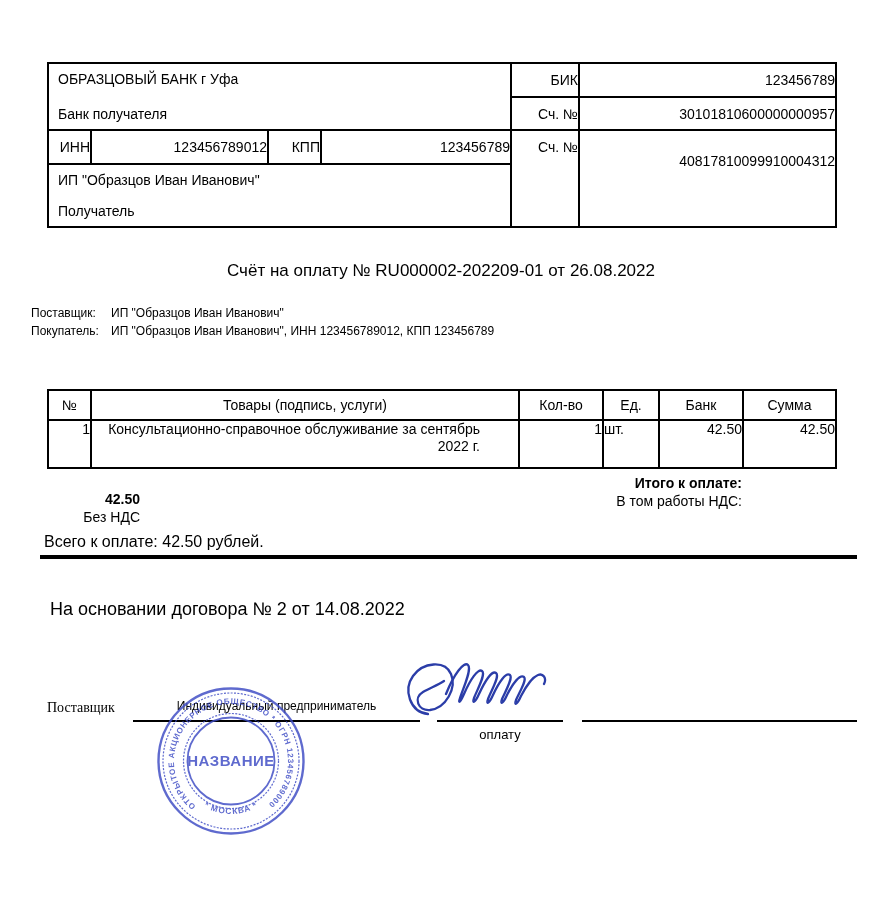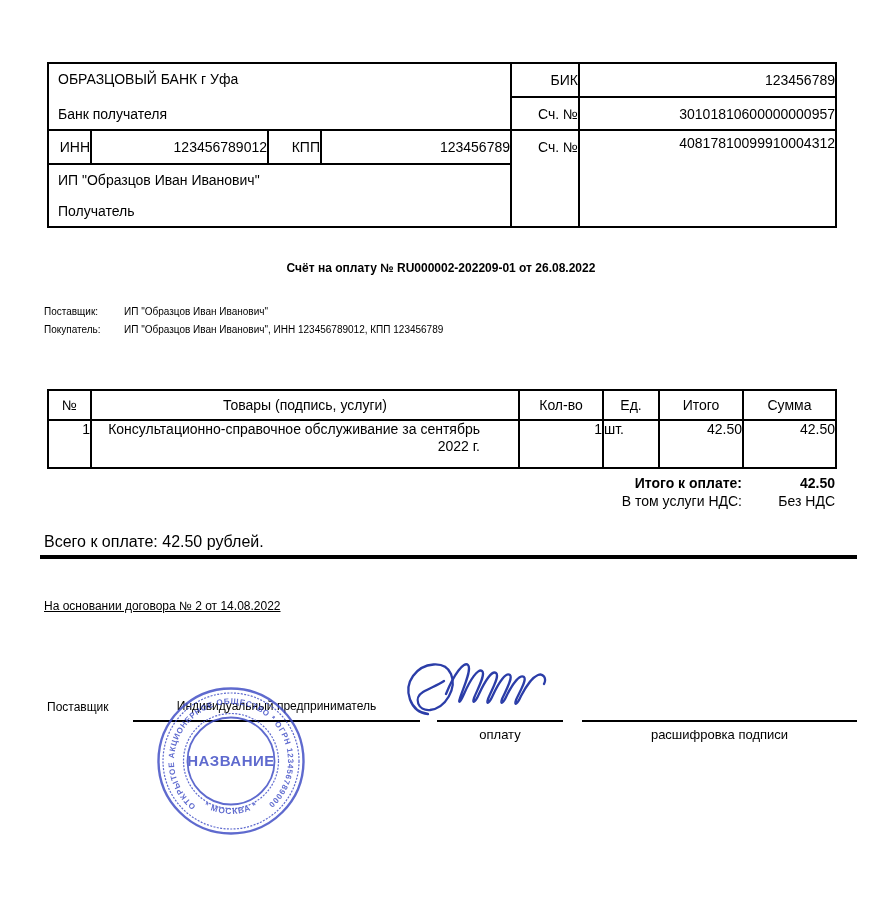--- a/index.html
+++ b/index.html
@@ -16,42 +16,42 @@
            height:100%; box-sizing:border-box; padding:7px 9px; font-size:14px; }
   .vtop { vertical-align:top; }
   .vmid { vertical-align:middle; }
   .tright { text-align:right; }
   .tcenter { }
 
   .bank-table { position:absolute; left:47px; top:62px; }
 
   
   .doc-title { position:absolute; left:47px; top:261px; width:788px;
-               text-align:center; font-size:12px; font-weight:bold; }
-  .party-line { position:absolute; left:44px; display:flex; font-size:10px; }
+               text-align:center; font-size:17px; font-weight:normal; }
+  .party-line { position:absolute; left:31px; display:flex; font-size:12px; }
   .party-line .plabel { width:80px; flex:0 0 80px; }
 
   
   .items-table { position:absolute; left:47px; top:389px; }
   .items-table th { height:28px; text-align:center; vertical-align:middle; }
   .items-table td { height:48px; vertical-align:top; padding-top:5px; box-sizing:border-box; }
   .desc-inner { width:388px; line-height:17px; }
 
   
-  .totals-row { position:absolute; left:47px; width:788px; display:flex; font-size:14px; }
+  .totals-row { position:absolute; left:47px; width:788px; display:flex; font-size:14px;flex-direction:column; }
   .totals-label { width:695px; text-align:right; }
   .totals-value { width:93px; text-align:right; }
   .bold { font-weight:bold; }
 
   .summary-line { position:absolute; left:44px; top:533px; font-size:16px; }
   .thick-rule { position:absolute; left:40px; top:555px; width:817px; height:4px; background:#000; }
-  .basis-line { position:absolute; left:44px; top:599px; font-size:12px;text-decoration:underline; }
+  .basis-line { position:absolute; left:50px; top:599px; font-size:18px; }
 
   
-  .sig-label { position:absolute; font-size:12px; }
+  .sig-label { position:absolute; font-size:14px;font-family:Liberation Serif, serif; }
   .sig-line  { position:absolute; top:720px; height:2px; background:#000; }
   .sig-over  { position:absolute; top:699px; text-align:center; font-size:12px; }
   .sig-under { position:absolute; top:727px; text-align:center; font-size:13px; }
 
   .signature-svg { position:absolute; left:398px; top:648px; z-index:4; }
   .stamp-svg { position:absolute; left:155px; top:685px; z-index:5; opacity:0.83; }
 </style>
 </head>
 <body>
 
@@ -80,21 +80,21 @@
     <tr style="height:32px">
       <td class="pad vmid">Сч. №</td>
       <td class="pad vmid">30101810600000000957</td>
     </tr>
     <tr style="height:34px">
       <td class="pad vmid">ИНН</td>
       <td class="pad vmid">123456789012</td>
       <td class="pad vmid">КПП</td>
       <td class="pad vmid">123456789</td>
       <td rowspan="2" class="pad vtop" style="padding-top:8px">Сч. №</td>
-      <td rowspan="2" class="pad vtop" style="padding-top:4px">40817810099910004312</td>
+      <td rowspan="2" class="pad vtop" style="padding-top:22px">40817810099910004312</td>
     </tr>
     <tr style="height:61px">
       <td colspan="4">
         <div class="stack" style="height:61px">
           <span>ИП "Образцов Иван Иванович"</span>
           <span>Получатель</span>
         </div>
       </td>
     </tr>
   </tbody>
@@ -119,59 +119,58 @@
       <col style="width:56px">
         <col style="width:84px">
         <col style="width:93px">
     </colgroup>
     <tbody>
         <tr>
       <th>№</th>
       <th>Товары (подпись, услуги)</th>
       <th>Кол-во</th>
       <th>Ед.</th>
-      <th>Итого</th>
+      <th>Банк</th>
       <th>Сумма</th>
     </tr>
     <tr>
       <td class="pad">1</td>
       <td class="pad">
         <div class="desc-inner">Консультационно-справочное обслуживание за сентябрь 2022 г.</div>
       </td>
       <td class="pad tright">1</td>
       <td class="tcenter">шт.</td>
       <td class="pad tright">42.50</td>
       <td class="pad tright">42.50</td>
     </tr>
   </tbody>
     </table>
 
   <div class="totals-row bold" style="top:475px">
     <span class="totals-label">Итого к оплате:</span>
     <span class="totals-value">42.50</span>
   </div>
   <div class="totals-row" style="top:493px">
-    <span class="totals-label">В том услуги НДС:</span>
+    <span class="totals-label">В том работы НДС:</span>
     <span class="totals-value">Без НДС</span>
   </div>
 
   <div class="summary-line">Всего к оплате: 42.50 рублей.</div>
   <div class="thick-rule"></div>
   <div class="basis-line">На основании договора № 2 от 14.08.2022</div>
 
   <div class="sig-label" style="left:47px; top:700px">Поставщик</div>
 
   <div class="sig-over" style="left:133px; width:287px">Индивидуальный предприниматель</div>
   <div class="sig-line" style="left:133px; width:287px"></div>
 
   <div class="sig-line" style="left:437px; width:126px"></div>
   <div class="sig-under" style="left:437px; width:126px">оплату</div>
 
   <div class="sig-line" style="left:582px; width:275px"></div>
-  <div class="sig-under" style="left:582px; width:275px">расшифровка подписи</div>
 
   <svg class="signature-svg" width="170" height="78" viewBox="0 0 170 78">
     <g fill="none" stroke="#2b3da8" stroke-width="2.3" stroke-linecap="round" stroke-linejoin="round">
       <path d="M 30,66 C 12,64 5,42 15,28 C 25,14 47,12 53,26 C 59,40 48,60 32,62 C 20,63 15,50 25,44 C 32,40 40,37 46,33"></path>
       <path d="M 48,46 C 56,26 66,13 70,17 C 74,21 66,38 62,50 C 60,56 62,55 66,46 C 72,32 80,20 84,23 C 88,26 80,40 76,50 C 74,56 77,55 81,46 C 87,33 94,22 98,25 C 102,28 94,41 90,51 C 88,57 91,56 95,47 C 101,34 108,24 112,27 C 115,30 108,42 104,51 C 102,57 105,56 109,47 C 115,35 122,26 126,29 C 129,32 122,43 118,52 C 116,58 119,57 123,48 C 128,38 135,29 140,27 C 145,25 149,30 146,36"></path>
     </g>
   </svg>
 
   <svg class="stamp-svg" width="152" height="152" viewBox="0 0 152 152">
     <g stroke="#3f4dc5" fill="none">

